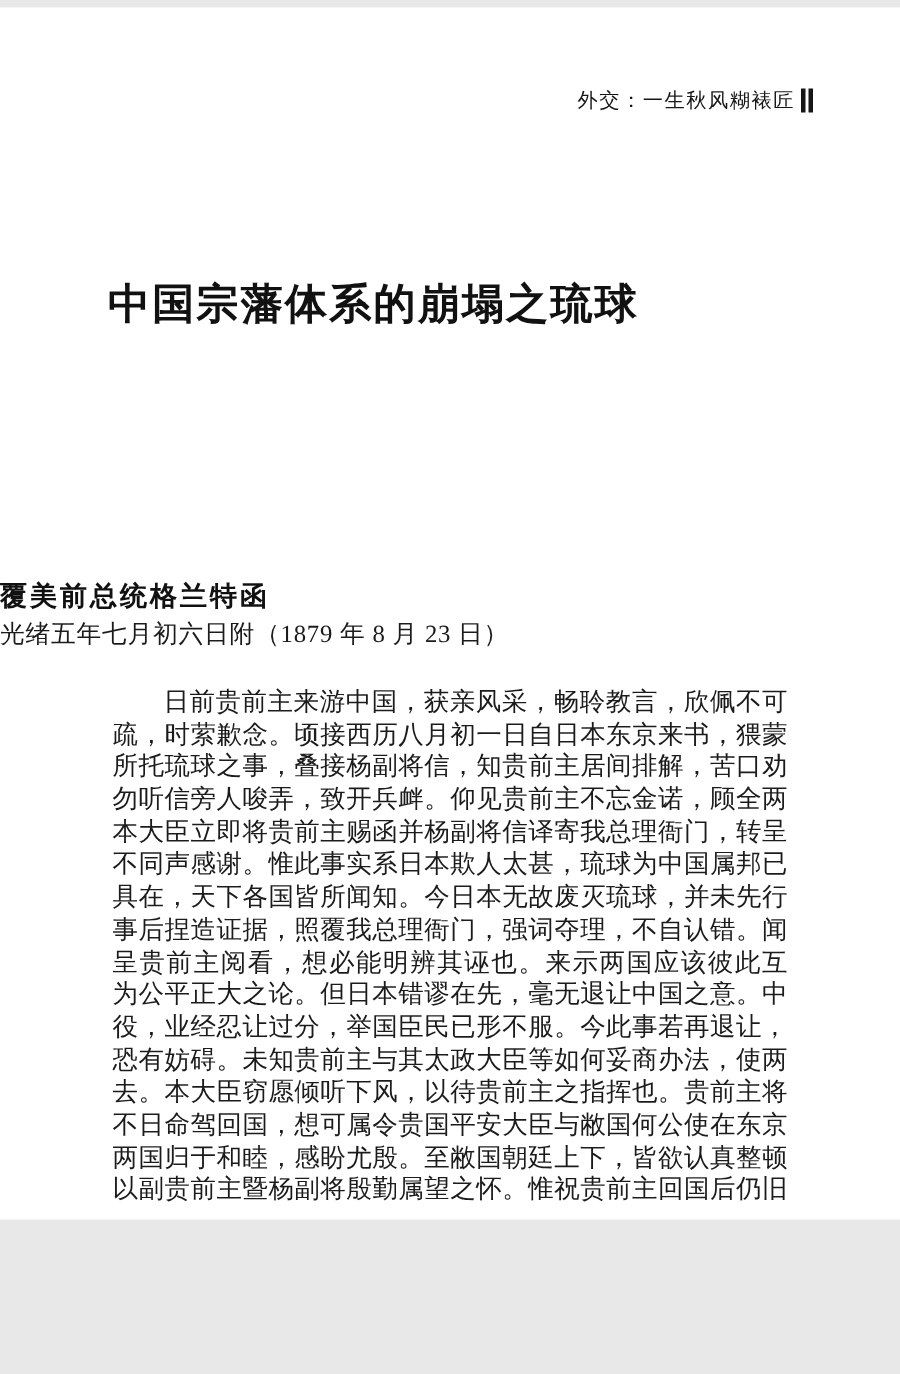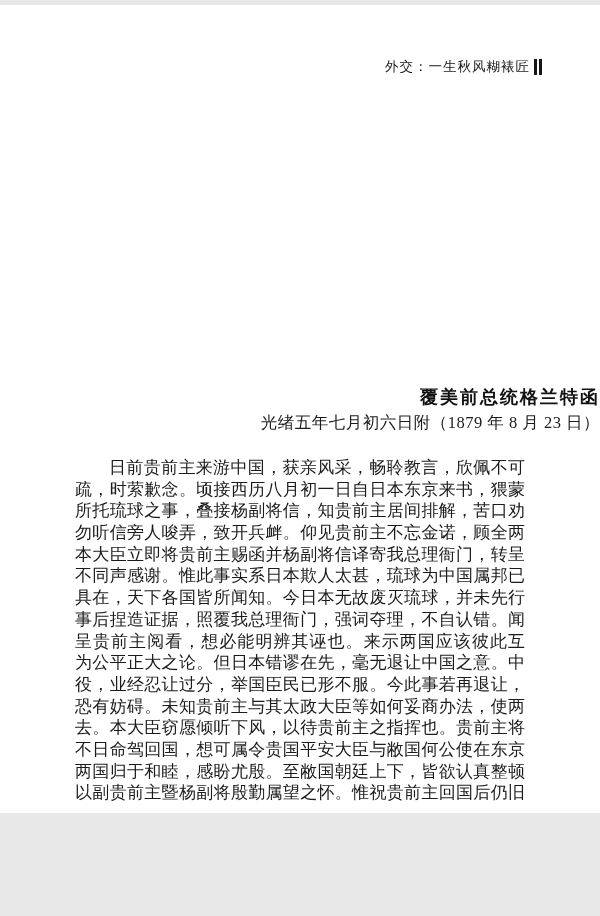--- a/index.html
+++ b/index.html
@@ -64,33 +64,33 @@
     color: #1b1b1b;
   }
 
   
   .section-heading {
     position: absolute;
     left: 0;
     right: 0;
     top: 380px;
     margin: 0;
-    text-align: right;
+    text-align: left;
     font-family: "Liberation Sans", sans-serif;
     font-weight: bold;
     font-size: 18px;
     letter-spacing: 2px;
     color: #111111;
   }
   .section-dateline {
     position: absolute;
     left: 0;
     right: 0;
     top: 407px;
-    text-align: right;
+    text-align: left;
     font-family: "Liberation Serif", serif;
     font-size: 16.5px;
     letter-spacing: 0.5px;
     color: #1b1b1b;
   }
 
   
   .letter-body {
     position: absolute;
     left: 75px;
@@ -128,20 +128,21 @@
 <div class="page">
 
   <div class="running-header">
     <span>外交：一生秋风糊裱匠</span>
     <span class="double-bar">
         <i></i>
         <i></i>
       </span>
   </div>
 
+  <h1 class="chapter-title">中国宗藩体系的崩塌之琉球</h1>
 
   <h2 class="section-heading">覆美前总统格兰特函</h2>
   <div class="section-dateline">光绪五年七月初六日附（1879 年 8 月 23 日）</div>
 
   <div class="letter-body">
     <div class="body-line indent">日前贵前主来游中国，获亲风采，畅聆教言，欣佩不可言喻。惟款待多</div>
     <div class="body-line">疏，时萦歉念。顷接西历八月初一日自日本东京来书，猥蒙记注，感慰交并。</div>
     <div class="body-line">所托琉球之事，叠接杨副将信，知贵前主居间排解，苦口劝导日本诸大臣俾</div>
     <div class="body-line">勿听信旁人唆弄，致开兵衅。仰见贵前主不忘金诺，顾全两国大局之美意。</div>
     <div class="body-line">本大臣立即将贵前主赐函并杨副将信译寄我总理衙门，转呈恭亲王查阅，靡</div>

